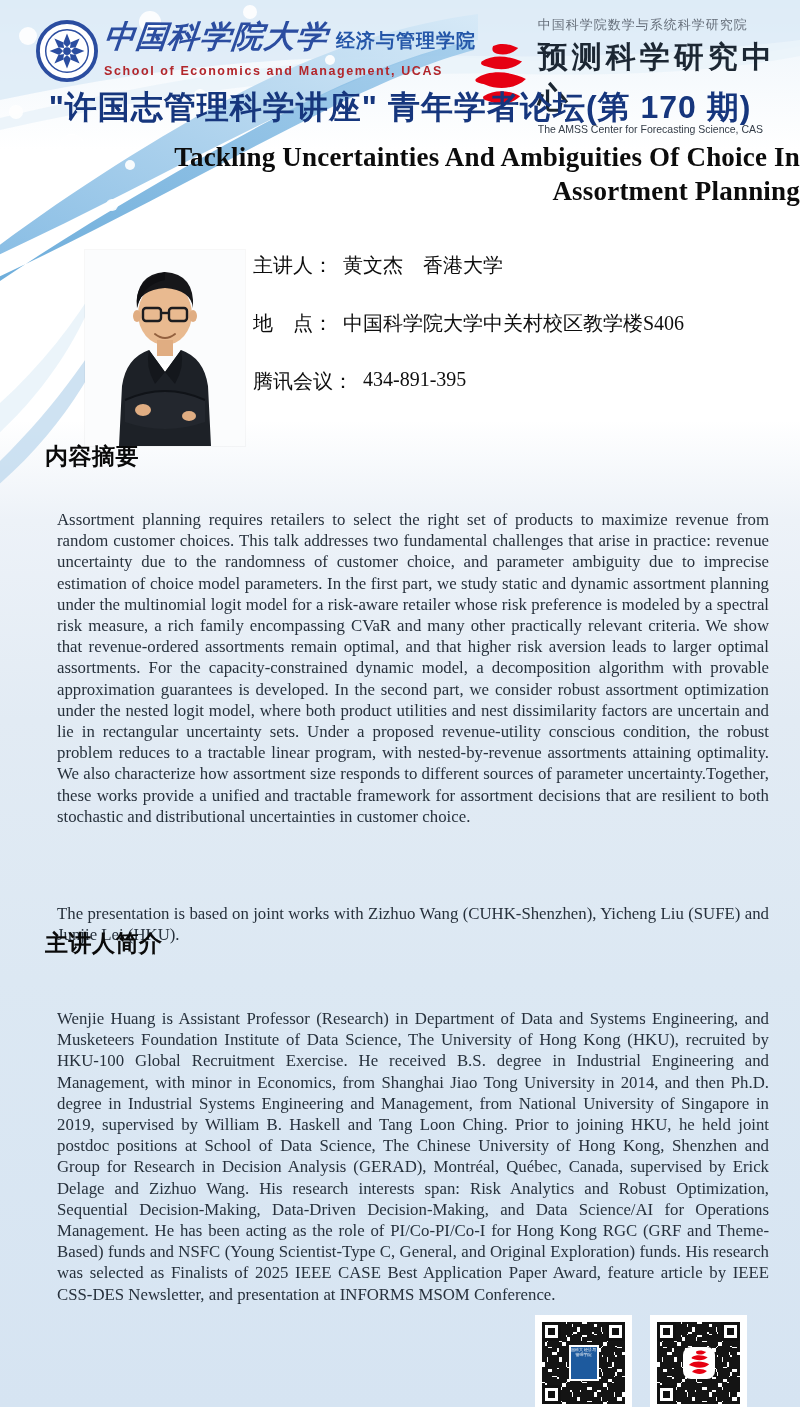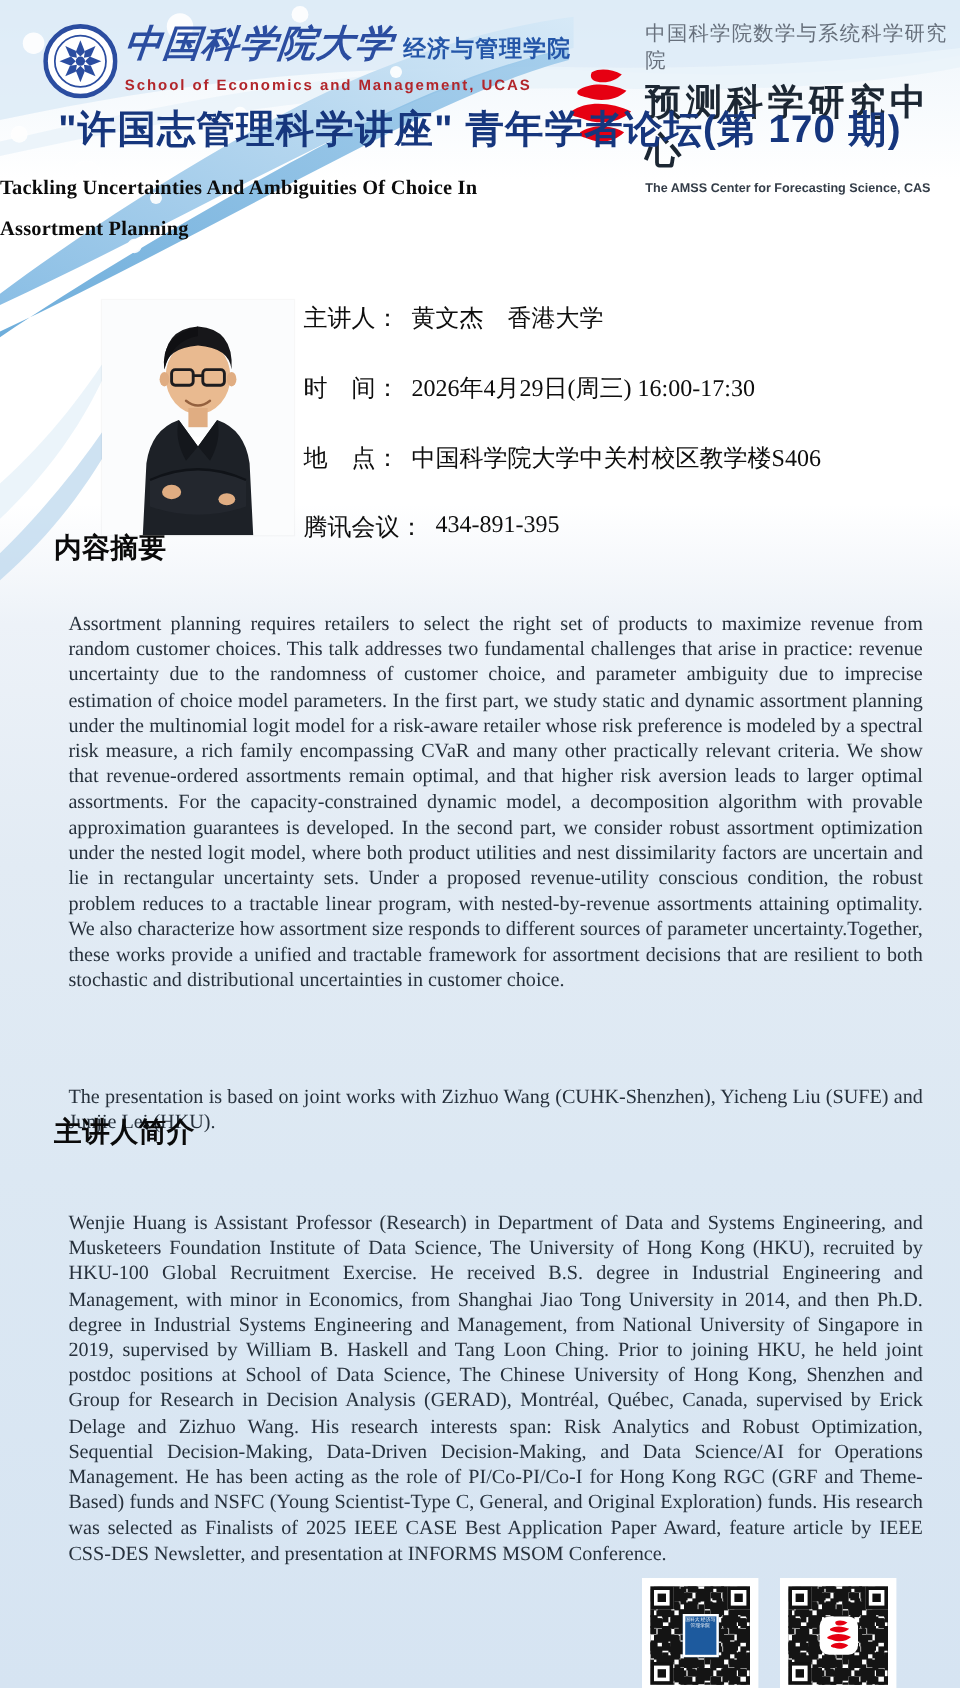--- a/index.html
+++ b/index.html
@@ -16,29 +16,29 @@
   .hdr-left{position:absolute;left:36px;top:16px;display:flex;align-items:flex-start}
   .emblem{width:62px;height:62px;margin-top:4px}
   .ucas-text{margin-left:6px}
   .ucas-cn-row{display:flex;align-items:baseline}
   .ucas-name{font-family:"DejaVu Serif",serif;font-style:italic;font-weight:bold;
              font-size:31px;color:#2b4da0;letter-spacing:1px;transform:skewX(-6deg)}
   .ucas-school{font-size:19px;font-weight:bold;color:#2456a8;margin-left:8px;letter-spacing:1px}
   .ucas-en{font-size:12.5px;font-weight:bold;color:#b2262b;letter-spacing:1.6px;margin-top:6px}
   .hdr-right{position:absolute;left:470px;top:16px;display:flex;align-items:center}
   .amss-logo{width:62px;height:74px;margin-right:8px}
-  .amss-line1{font-size:17px;color:#67707c;letter-spacing:1px}
+  .amss-line1{font-size:13px;color:#67707c;letter-spacing:1px}
   .amss-line2{font-family:"Liberation Serif",serif;font-size:30px;font-weight:bold;
               color:#1c2733;letter-spacing:4px;margin:3px 0 4px}
-  .amss-line3{font-size:10.5px;font-weight:bold;color:#333c47}
+  .amss-line3{font-size:10.5px;font-weight:normal;color:#333c47}
   
   .series-title{position:absolute;left:0;top:86px;width:100%;text-align:center;
     font-size:32px;font-weight:bold;color:#16367d;letter-spacing:1px}
-  .en-title{position:absolute;left:0;top:140px;width:100%;text-align:left;
-    font-family:"Liberation Serif",serif;font-weight:bold;font-size:17px;
+  .en-title{position:absolute;left:0;top:140px;width:100%;text-align:right;
+    font-family:"Liberation Serif",serif;font-weight:bold;font-size:27px;
     line-height:34px;color:#0c0c0c;letter-spacing:.2px}
   
   .photo{position:absolute;left:85px;top:250px;width:160px;height:196px;background:#fdfdfd;
     box-shadow:0 0 0 1px rgba(0,0,0,.03)}
   .details{position:absolute;left:253px;top:252px;width:530px}
   .detail-row{display:flex;margin-bottom:31px;font-family:"Liberation Serif",serif;
     font-weight:normal;font-size:20px;color:#0e0e0e;white-space:nowrap}
   .detail-label{flex:none}
   .detail-value{margin-left:10px}
   
@@ -176,24 +176,20 @@
     <ellipse cx="58" cy="160" rx="8" ry="6" fill="#e0ad82"></ellipse>
     <ellipse cx="104" cy="166" rx="7" ry="5" fill="#e0ad82"></ellipse>
   </svg>
 
   <div class="details">
     <div class="detail-row">
       <span class="detail-label">主讲人：</span>
       <span class="detail-value">黄文杰　香港大学</span>
     </div>
     <div class="detail-row">
-      <span class="detail-label">时　间：</span>
-      <span class="detail-value">2026年4月29日(周三) 16:00-17:30</span>
-    </div>
-    <div class="detail-row">
       <span class="detail-label">地　点：</span>
       <span class="detail-value">中国科学院大学中关村校区教学楼S406</span>
     </div>
     <div class="detail-row">
       <span class="detail-label">腾讯会议：</span>
       <span class="detail-value">434-891-395</span>
     </div>
   </div>
 
   <div class="sec-heading" style="top:441px">内容摘要</div>

